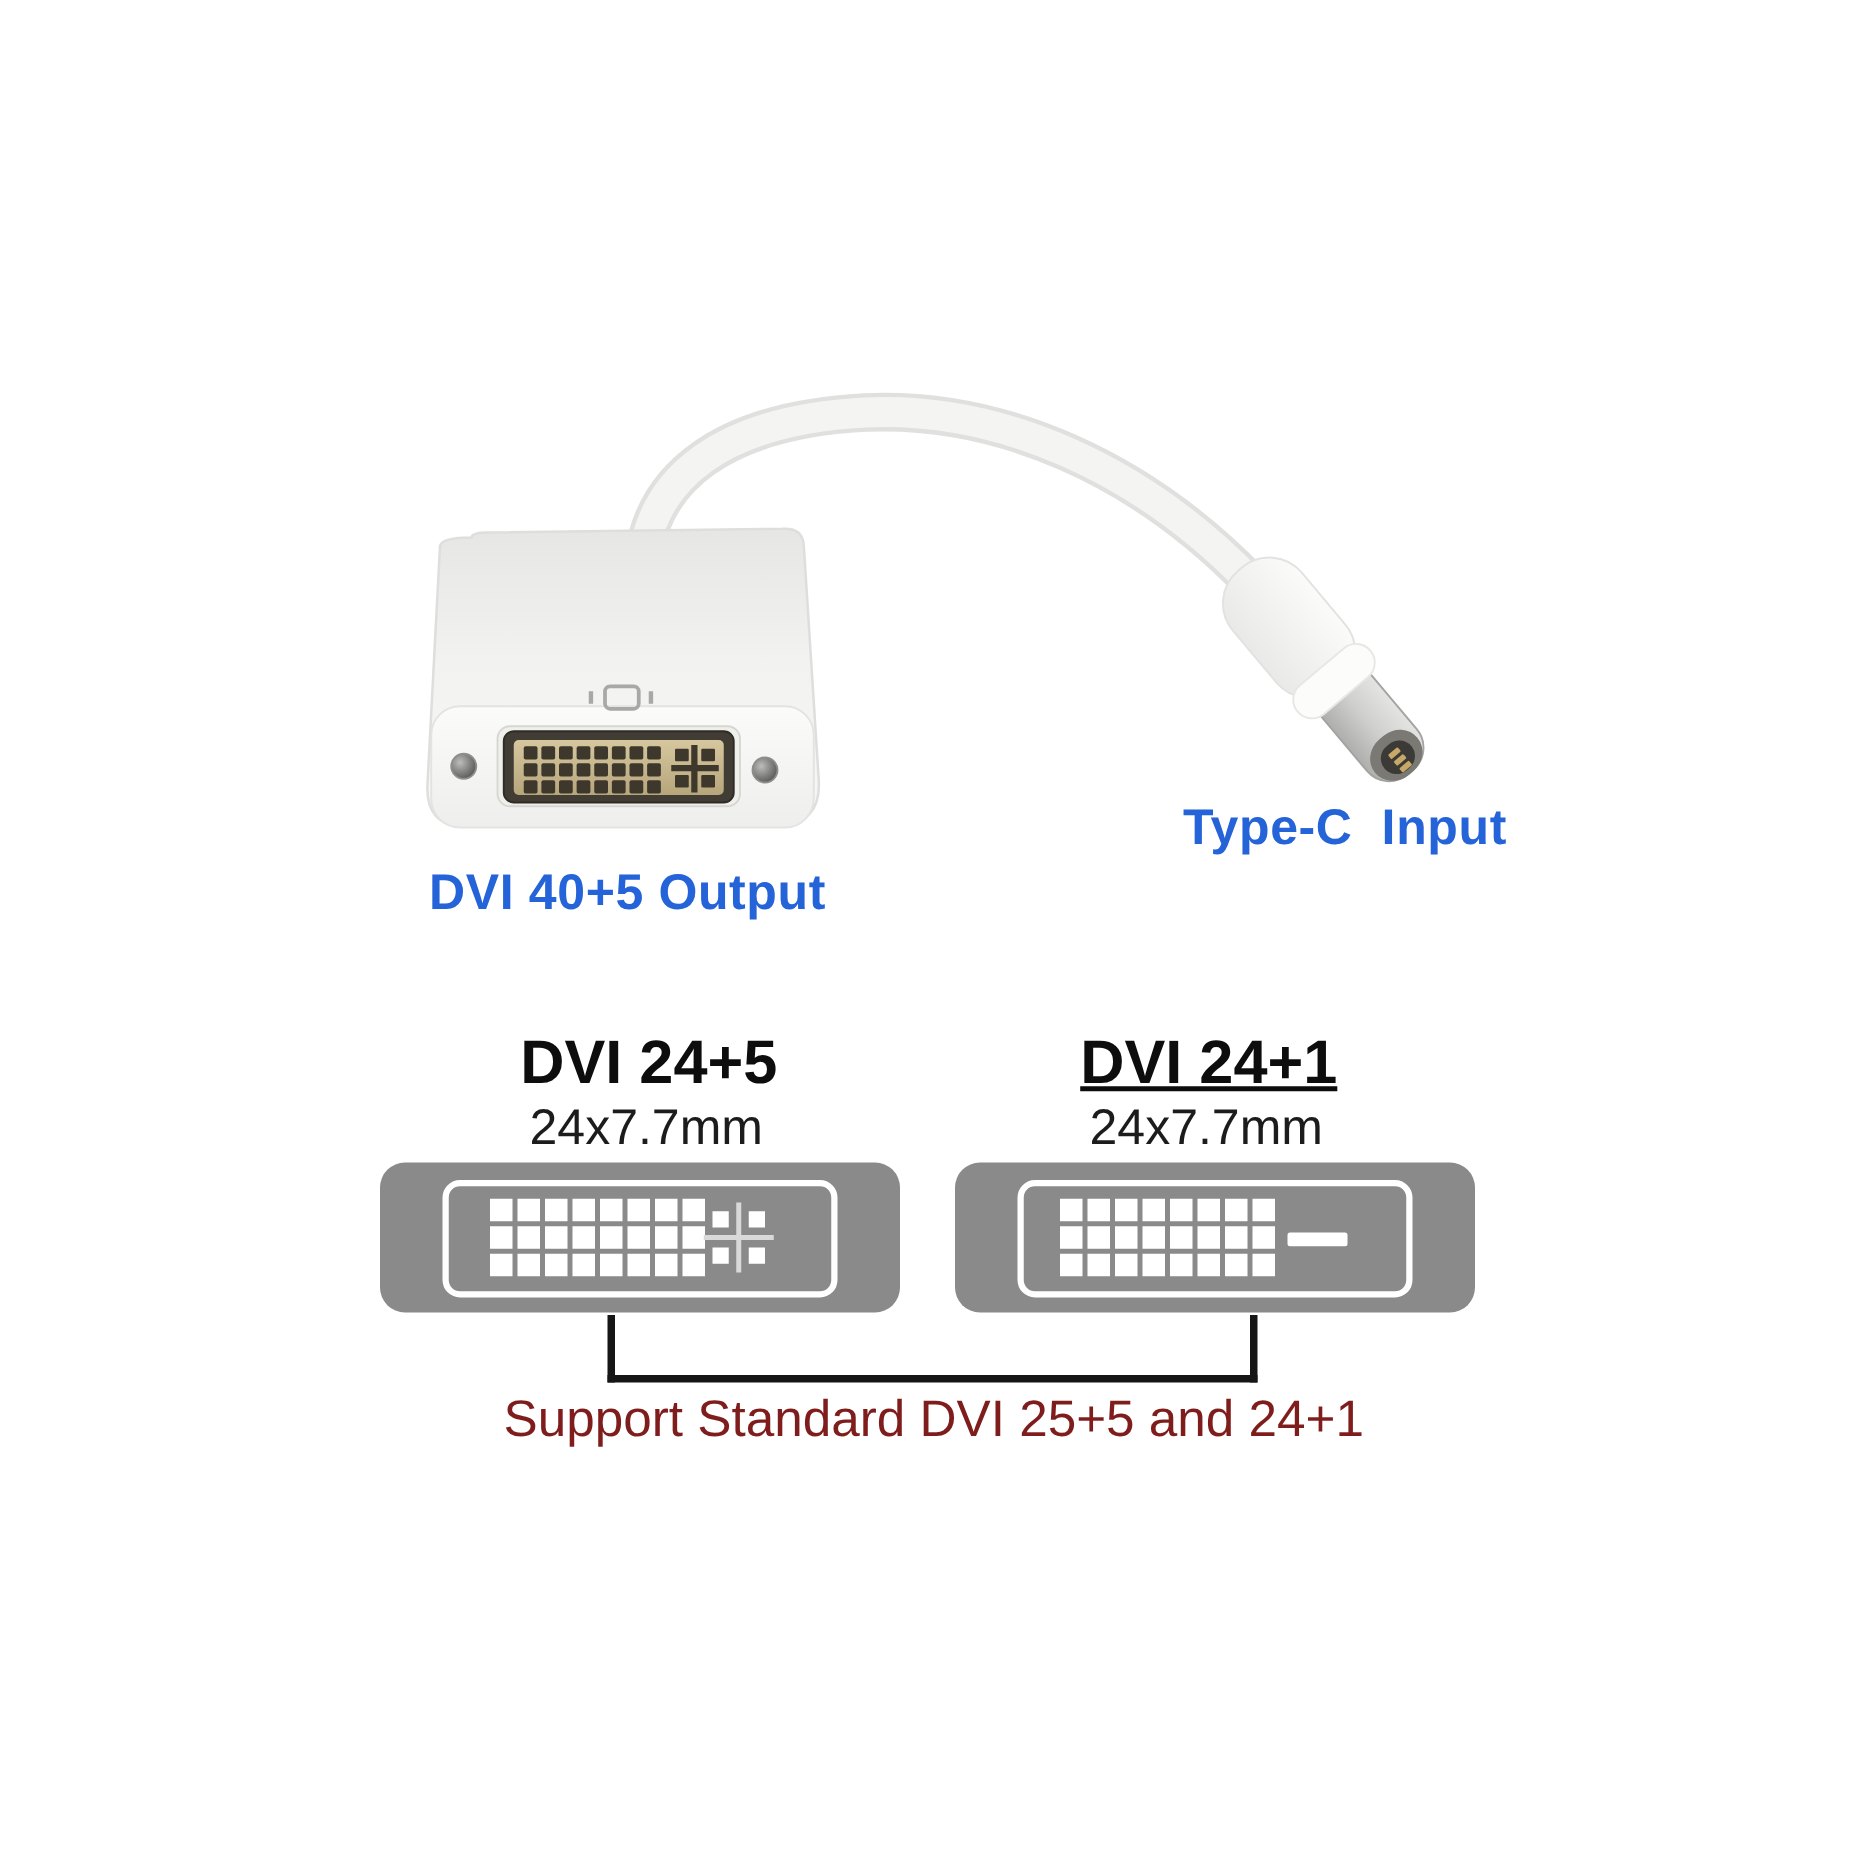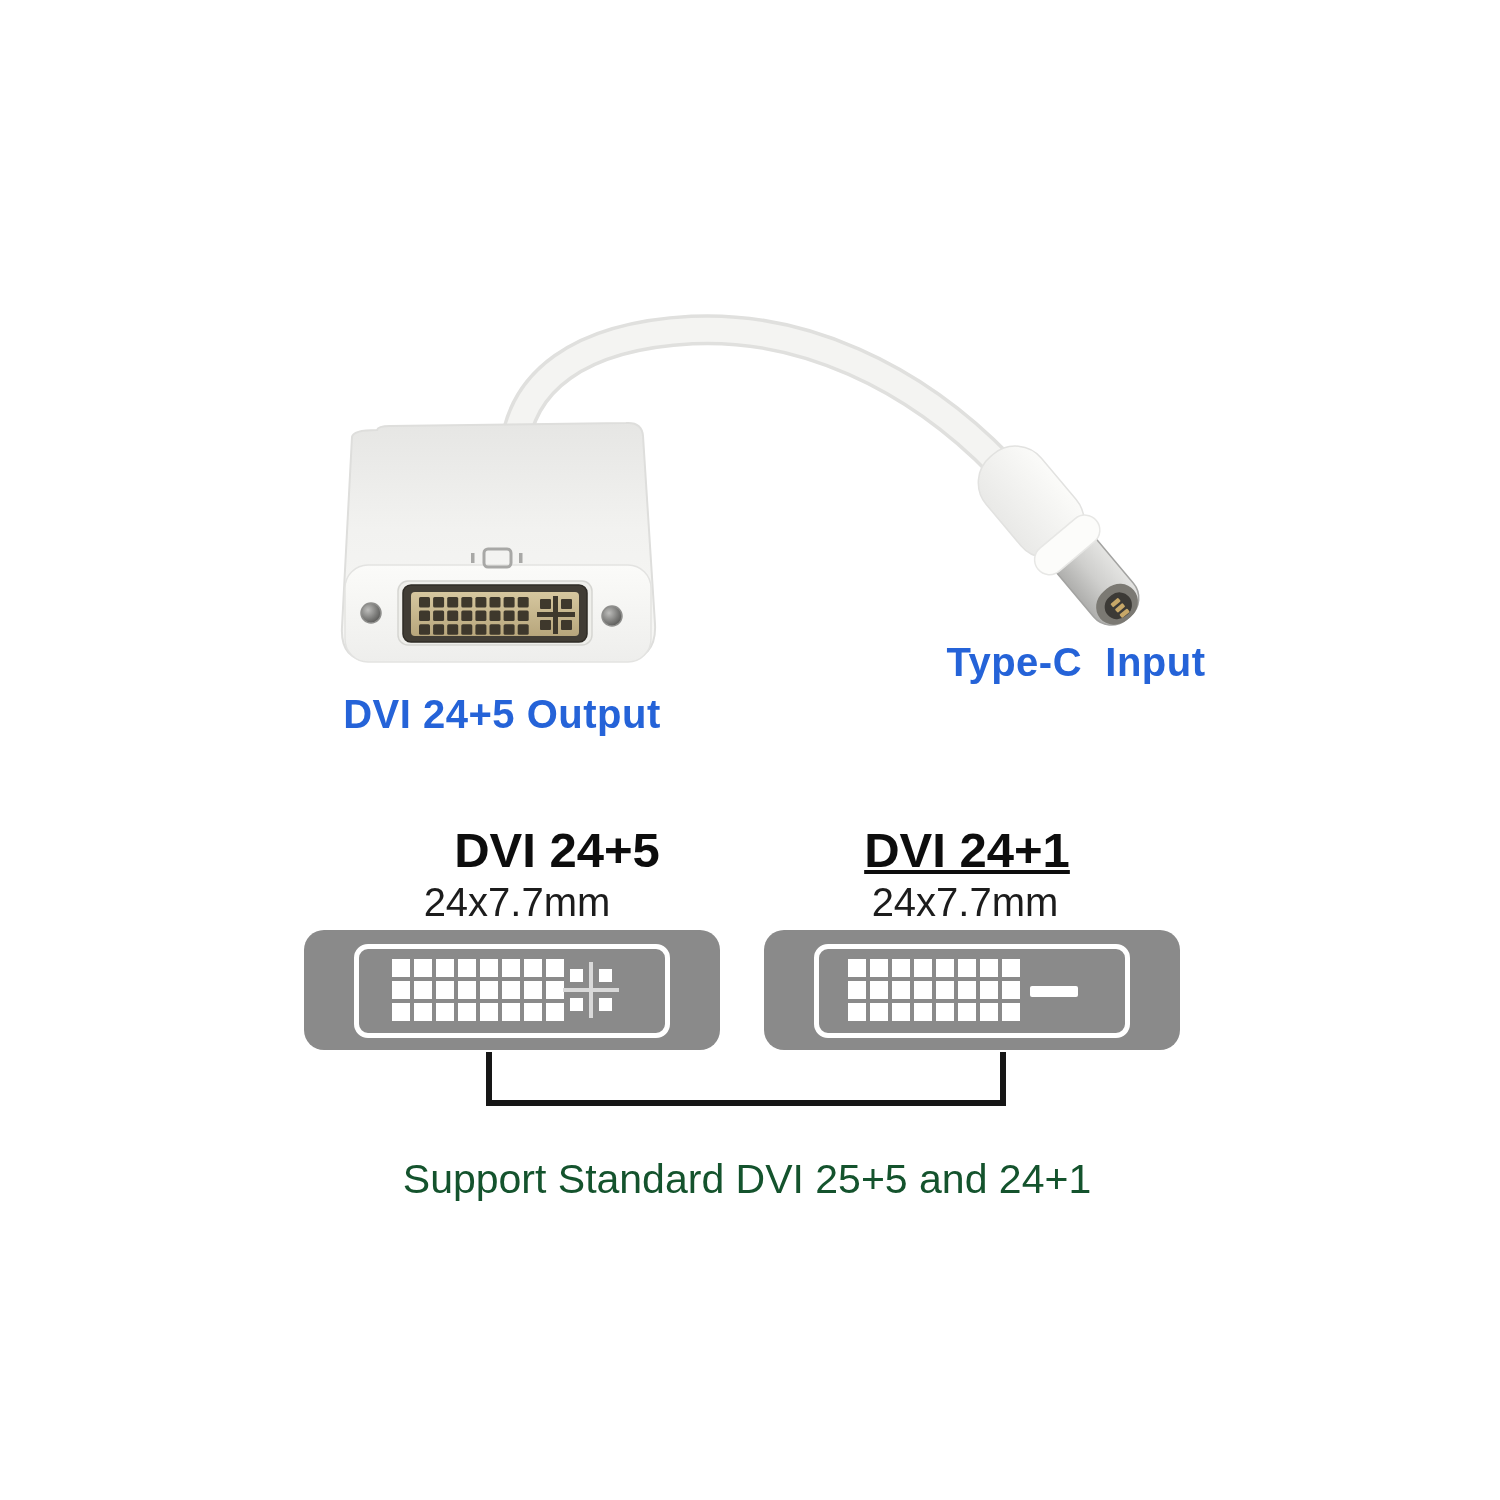--- a/index.html
+++ b/index.html
@@ -12,27 +12,27 @@
 
   
   .label-blue{position:absolute;transform:translateX(-50%);font-weight:bold;
     color:var(--label-blue);white-space:pre;letter-spacing:0.5px;}
   .dvi-out{left:502px;top:692px;font-size:40px;}
   .typec-in{left:1076px;top:640px;font-size:40px;}
 
   
   .conn-title{position:absolute;transform:translateX(-50%);font-weight:bold;
     font-size:49px;color:#0d0d0d;white-space:pre;}
-  .t-left{left:519px;top:822px;margin-left:38px;}
+  .t-left{left:519px;top:822px;}
   .t-right{left:967px;top:822px;text-decoration:underline;}
   .conn-size{position:absolute;transform:translateX(-50%);font-size:40px;color:#1c1c1c;white-space:pre;}
   .s-left{left:517px;top:880px;}
   .s-right{left:965px;top:880px;}
-  .support-text{position:absolute;left:747px;top:1156px;transform:translateX(-50%);
-    font-size:41px;color:#14532d;white-space:pre;}
+  .support-text{position:absolute;left:747px;top:1112px;transform:translateX(-50%);
+    font-size:41px;color:#7f1d1d;white-space:pre;}
 
   
   .conn{position:absolute;top:930px;width:416px;height:120px;background:var(--connector-gray);
     border-radius:20px;}
   .conn-left{left:304px;}
   .conn-right{left:764px;}
   .conn-inner{position:absolute;left:50px;right:50px;top:14px;bottom:12px;
     border:5px solid #ffffff;border-radius:14px;}
   .pin-grid{position:absolute;top:29px;display:grid;grid-auto-rows:18px;gap:4px;}
   .pg-left{left:88px;}
@@ -160,21 +160,21 @@
           <rect x="540" y="620" width="11" height="10" rx="1"></rect>
           <rect x="561" y="620" width="11" height="10" rx="1"></rect>
         </g>
       </g>
 
       <circle cx="371" cy="613" r="10" fill="url(#gScrew)" stroke="#8e8e8c" stroke-width="1.5"></circle>
       <circle cx="612" cy="616" r="10" fill="url(#gScrew)" stroke="#8e8e8c" stroke-width="1.5"></circle>
     </g>
   </svg>
 
-  <div class="label-blue dvi-out">DVI 24+5 Output</div>
+  <div class="label-blue dvi-out">DVI 40+5 Output</div>
   <div class="label-blue typec-in">Type-C  Input</div>
 
   <div class="conn-title t-left">DVI 24+5</div>
   <div class="conn-title t-right">DVI 24+1</div>
   <div class="conn-size s-left">24x7.7mm</div>
   <div class="conn-size s-right">24x7.7mm</div>
 
   <div class="conn conn-left">
     <div class="conn-inner"></div>
     <div class="pin-grid pg-left" style="grid-template-columns: repeat(8, 18px);">

